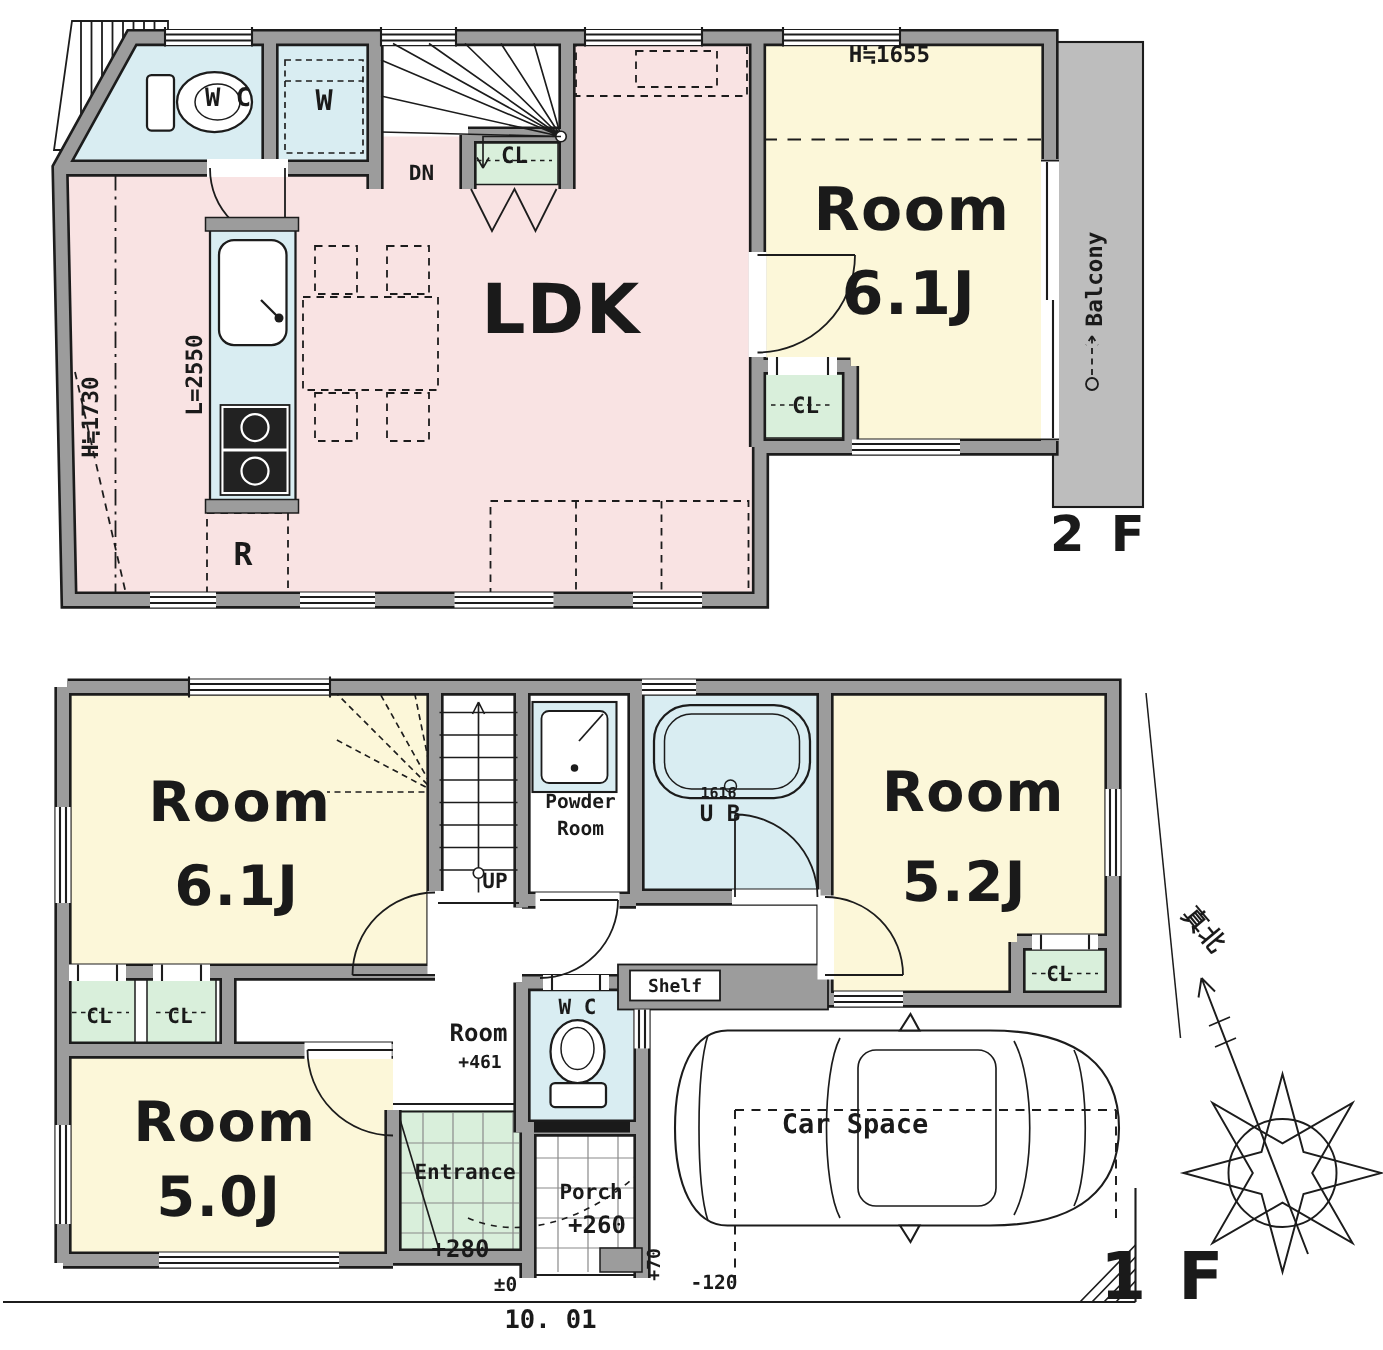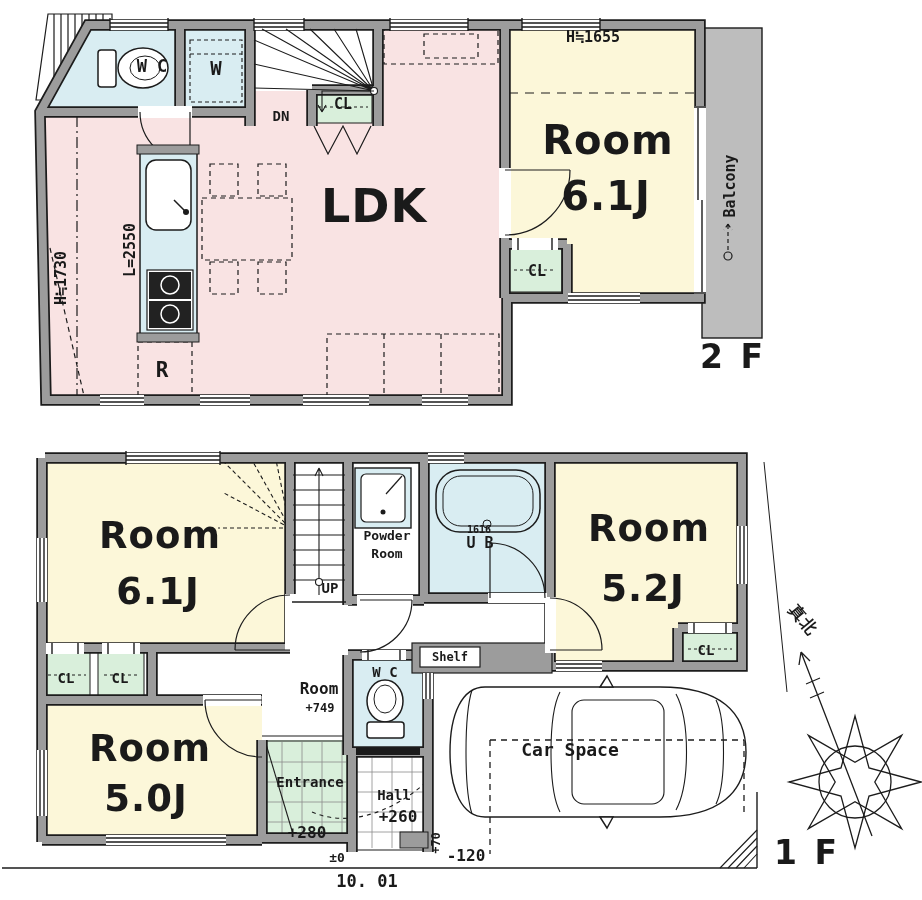--- a/index.html
+++ b/index.html
@@ -285,32 +285,32 @@
 <div class="lbl big" style="left:158px;top:591px;font-size:37px;">6.1J</div>
 <div class="lbl mono" style="left:330px;top:588px;font-size:14px;">UP</div>
 <div class="lbl mono" style="left:387px;top:535px;font-size:13px;">Powder</div>
 <div class="lbl mono" style="left:387px;top:553px;font-size:13px;">Room</div>
 <div class="lbl mono" style="left:480px;top:543px;font-size:15px;">U B</div>
 <div class="lbl mono" style="left:479px;top:530px;font-size:10px;">1616</div>
 <div class="lbl big" style="left:649px;top:528px;font-size:37px;">Room</div>
 <div class="lbl big" style="left:643px;top:588px;font-size:37px;">5.2J</div>
 <div class="lbl mono" style="left:706px;top:650px;font-size:14px;">CL</div>
 <div class="lbl mono" style="left:319px;top:689px;font-size:16px;">Room</div>
-<div class="lbl mono" style="left:320px;top:708px;font-size:12px;">+749</div>
+<div class="lbl mono" style="left:320px;top:708px;font-size:12px;">+461</div>
 <div class="lbl mono" style="left:385px;top:672px;font-size:14px;">W C</div>
 <div class="lbl mono" style="left:450px;top:657px;font-size:12px;">Shelf</div>
 <div class="lbl mono" style="left:66px;top:678px;font-size:14px;">CL</div>
 <div class="lbl mono" style="left:120px;top:678px;font-size:14px;">CL</div>
 <div class="lbl big" style="left:150px;top:748px;font-size:37px;">Room</div>
 <div class="lbl big" style="left:146px;top:798px;font-size:37px;">5.0J</div>
 <div class="lbl mono" style="left:310px;top:782px;font-size:14px;">Entrance</div>
 <div class="lbl mono" style="left:307px;top:833px;font-size:16px;">+280</div>
-<div class="lbl mono" style="left:394px;top:795px;font-size:14px;">Hall</div>
+<div class="lbl mono" style="left:394px;top:795px;font-size:14px;">Porch</div>
 <div class="lbl mono" style="left:398px;top:817px;font-size:16px;">+260</div>
 <div class="lbl mono" style="left:570px;top:750px;font-size:18px;">Car Space</div>
 <div class="lbl mono" style="left:337px;top:857px;font-size:13px;">±0</div>
 <div class="lbl mono rot" style="left:436px;top:843px;font-size:12px;">+70</div>
-<div class="lbl mono" style="left:466px;top:856px;font-size:16px;">-120</div>
+<div class="lbl mono" style="left:476px;top:856px;font-size:13px;">-120</div>
 <div class="lbl mono" style="left:367px;top:881px;font-size:17px;">10. 01</div>
-<div class="lbl big" style="left:807px;top:852px;font-size:33px;letter-spacing:3px;">1 F</div>
+<div class="lbl big" style="left:776px;top:852px;font-size:44px;letter-spacing:3px;">1 F</div>
 <div class="lbl big" style="left:803px;top:620px;font-size:16px;transform:translate(-50%,-50%) rotate(50deg);">真北</div>
 
 </div>
 
 </body></html>

